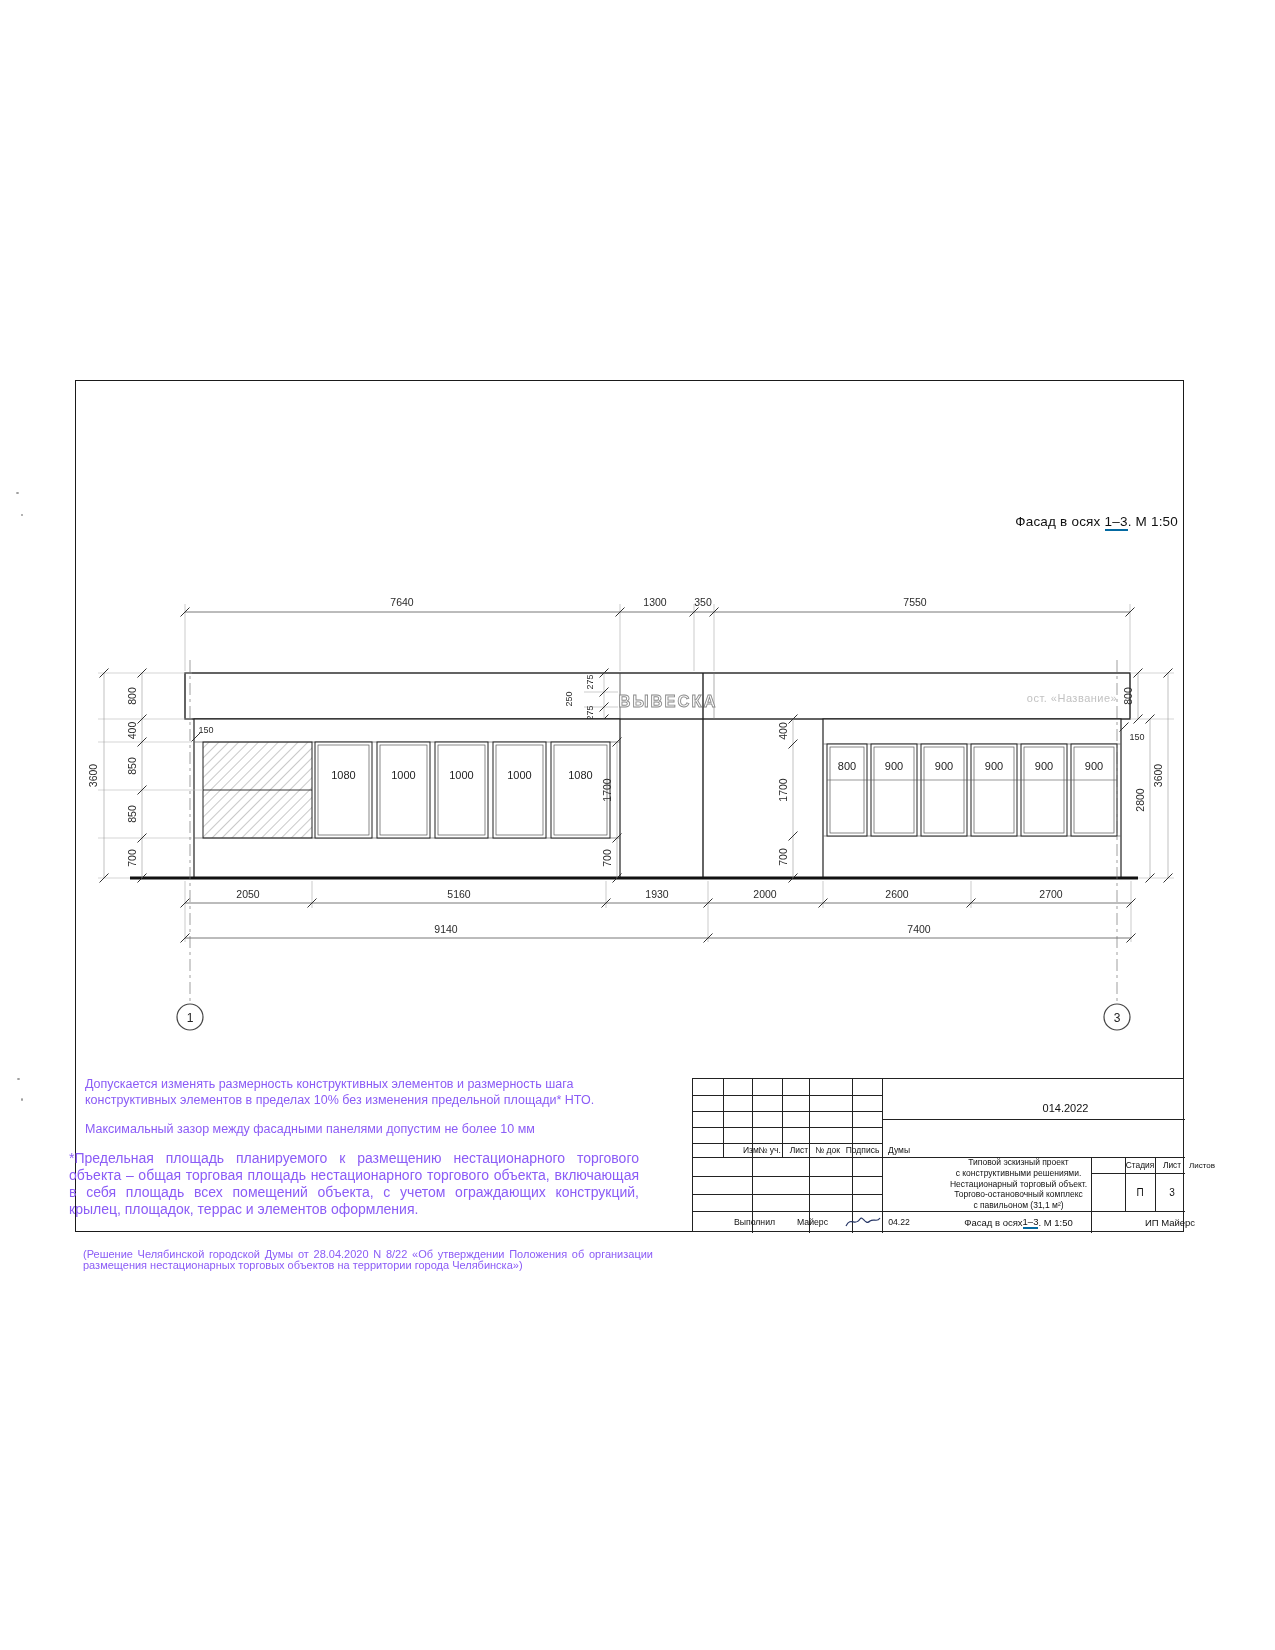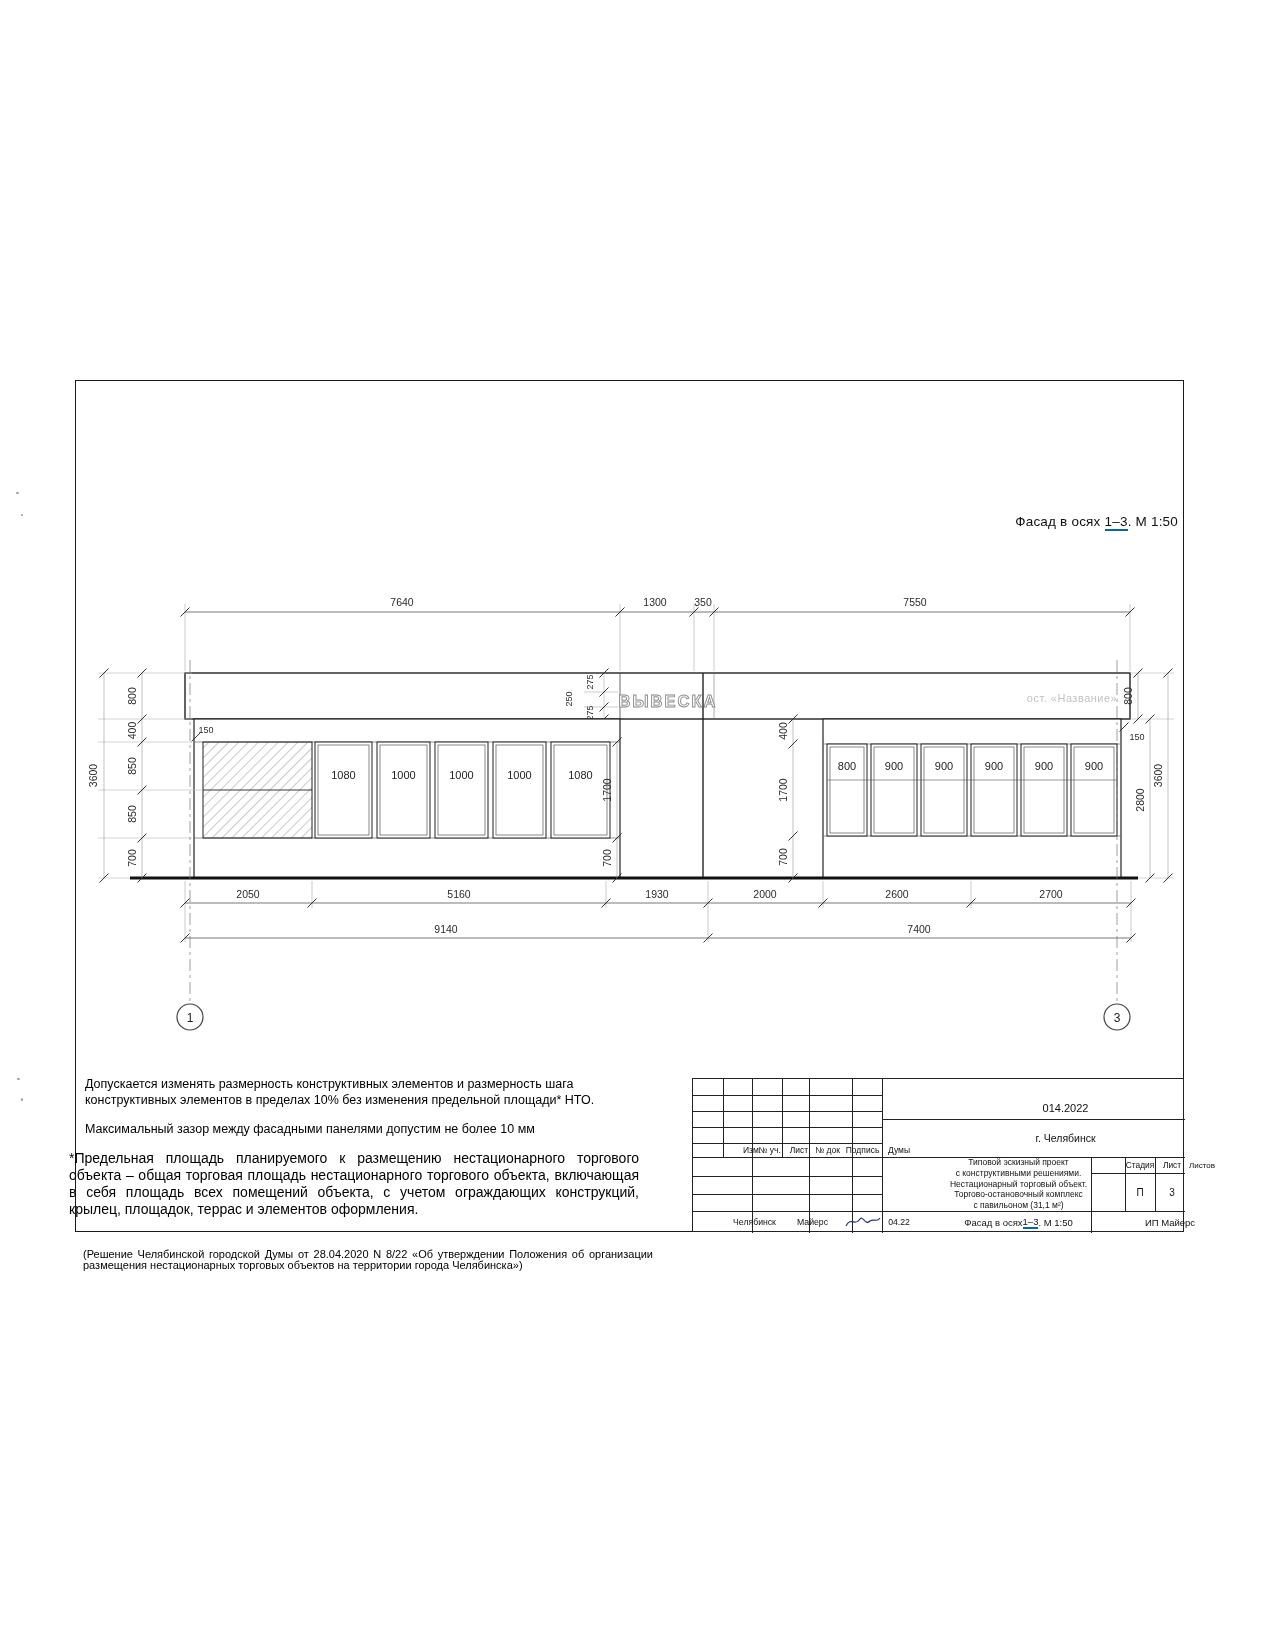--- a/index.html
+++ b/index.html
@@ -11,21 +11,21 @@
         font-size:13.5px;color:#111;letter-spacing:.2px;}
   .u{border-bottom:2px solid #0369a1;padding-bottom:0px;}
   svg.drawing{position:absolute;left:0;top:0;}
   svg .dim{font:10.5px "Liberation Sans",sans-serif;fill:#2b2b2b;}
   svg .dim-s{font:9px "Liberation Sans",sans-serif;fill:#2b2b2b;}
   svg .winlbl{font:11px "Liberation Sans",sans-serif;fill:#222;}
   svg .axisnum{font:12px "Liberation Sans",sans-serif;fill:#222;}
   svg .signtext{font:16.5px "Liberation Sans",sans-serif;font-weight:bold;letter-spacing:2px;
         fill:#fdfdfd;stroke:#8a8a8a;stroke-width:.9px;}
   svg .stoptext{font:11px "Liberation Sans",sans-serif;fill:#c2c2c2;letter-spacing:.5px;}
-  .notes{position:absolute;color:#000000;}
+  .notes{position:absolute;color:#8b5cf6;}
   .n1{left:85px;top:1076px;width:562px;font-size:12.5px;line-height:16px;}
   .n2{left:85px;top:1122px;width:562px;font-size:12.5px;}
   .n3{left:69px;top:1150px;width:570px;font-size:14px;line-height:17px;text-align:justify;}
   .n4{left:83px;top:1209px;width:570px;font-size:11px;line-height:10.6px;text-align:justify;margin-top:40px;}
   .stamp{position:absolute;left:692px;top:1078px;width:492px;height:154px;
         border:1.6px solid #222;box-sizing:border-box;font-size:9px;color:#111;}
   .stamp .vl{position:absolute;width:0;border-left:1px solid #222;}
   .stamp .hl{position:absolute;height:0;border-top:1px solid #222;}
   .stamp .cell{position:absolute;display:flex;align-items:center;justify-content:center;
         text-align:center;box-sizing:border-box;overflow:hidden;margin-left:32px;}
@@ -301,35 +301,34 @@
     <div class="vl" style="left:116px;top:78px;height:76px;"></div>
     <div class="vl" style="left:159px;top:78px;height:76px;"></div>
 
     <div class="cell" style="left:12px;top:64px;width:30px;height:14px;font-size:8.5px;">Изм.</div>
     <div class="cell" style="left:30px;top:64px;width:29px;height:14px;font-size:8.5px;">№ уч.</div>
     <div class="cell" style="left:59px;top:64px;width:30px;height:14px;font-size:8.5px;">Лист</div>
     <div class="cell" style="left:89px;top:64px;width:27px;height:14px;font-size:8.5px;">№ док</div>
     <div class="cell" style="left:116px;top:64px;width:43px;height:14px;font-size:8.5px;">Подпись</div>
     <div class="cell" style="left:159px;top:64px;width:30px;height:14px;font-size:8.5px;">Думы</div>
 
-    <div class="cell" style="left:0;top:132px;width:59px;height:22px;font-size:8.7px;">Челябинск</div>
+    <div class="cell" style="left:0;top:132px;width:59px;height:22px;font-size:8.7px;">Выполнил</div>
     <div class="cell" style="left:59px;top:132px;width:57px;height:22px;font-size:8.7px;">Майерс</div>
     <div class="cell" style="left:116px;top:132px;width:43px;height:22px;">
       <svg width="38" height="16" viewBox="0 0 38 16">
         <path d="M2 12 C7 2 11 13 16 5 C19 1 21 12 26 7 C30 4 33 9 36 4" fill="none" stroke="#253565" stroke-width="1.2"></path>
       </svg>
     </div>
     <div class="cell" style="left:159px;top:132px;width:30px;height:22px;font-size:8.7px;">04.22</div>
 
     <div class="hl" style="left:189px;top:40px;width:303px;"></div>
     <div class="hl" style="left:189px;top:78px;width:303px;"></div>
     <div class="hl" style="left:189px;top:132px;width:303px;"></div>
 
     <div class="cell" style="left:189px;top:0;width:303px;height:40px;font-size:11px;align-items:flex-end;padding-bottom:5px;">014.2022</div>
-    <div class="cell" style="left:189px;top:40px;width:303px;height:38px;font-size:10.5px;">г. Челябинск</div>
 
     <div class="cell" style="left:189px;top:78px;width:209px;height:54px;flex-direction:column;justify-content:center;font-size:8.5px;line-height:10.7px;">
       <div>Типовой эскизный проект</div>
       <div>с конструктивными решениями.</div>
       <div>Нестационарный торговый объект.</div>
       <div>Торгово-остановочный комплекс</div>
       <div>с павильоном (31,1 м²)</div>
     </div>
 
     <div class="vl" style="left:398px;top:78px;height:76px;"></div>

